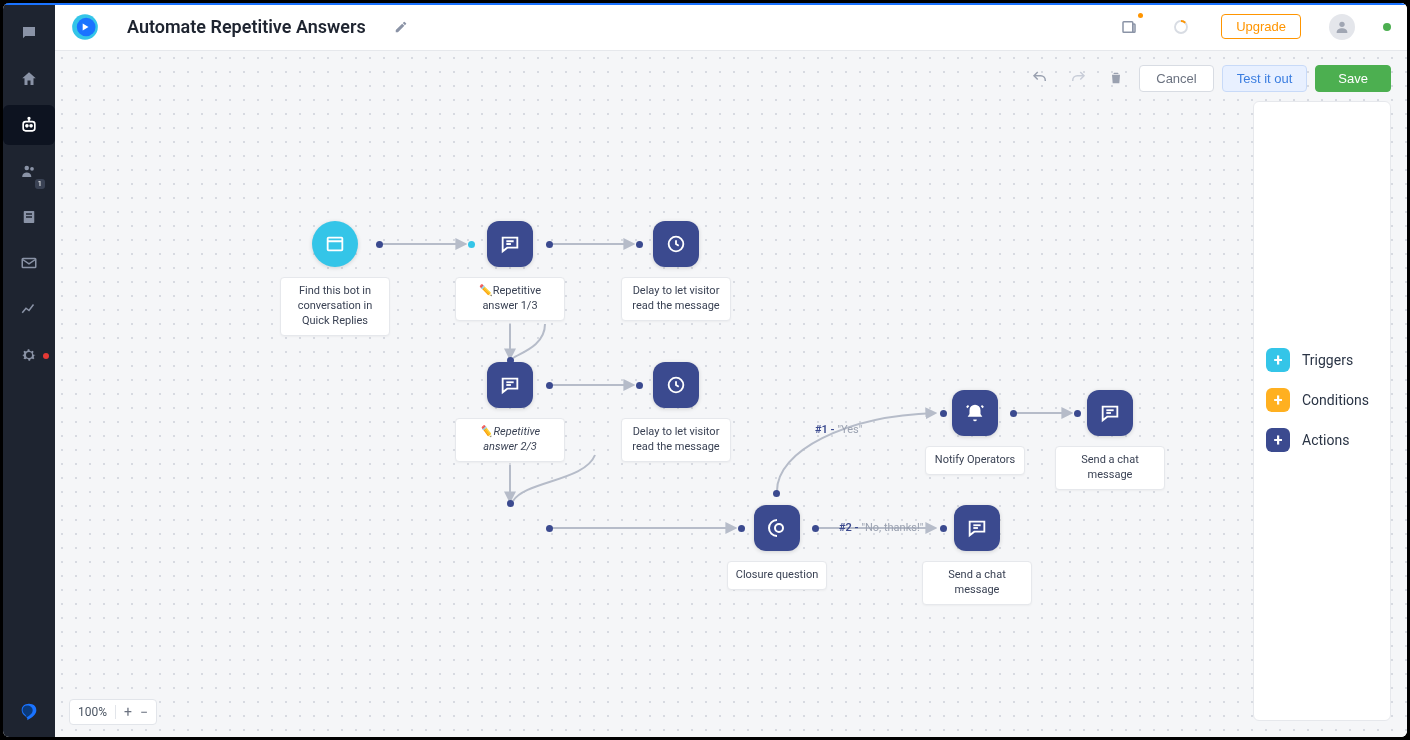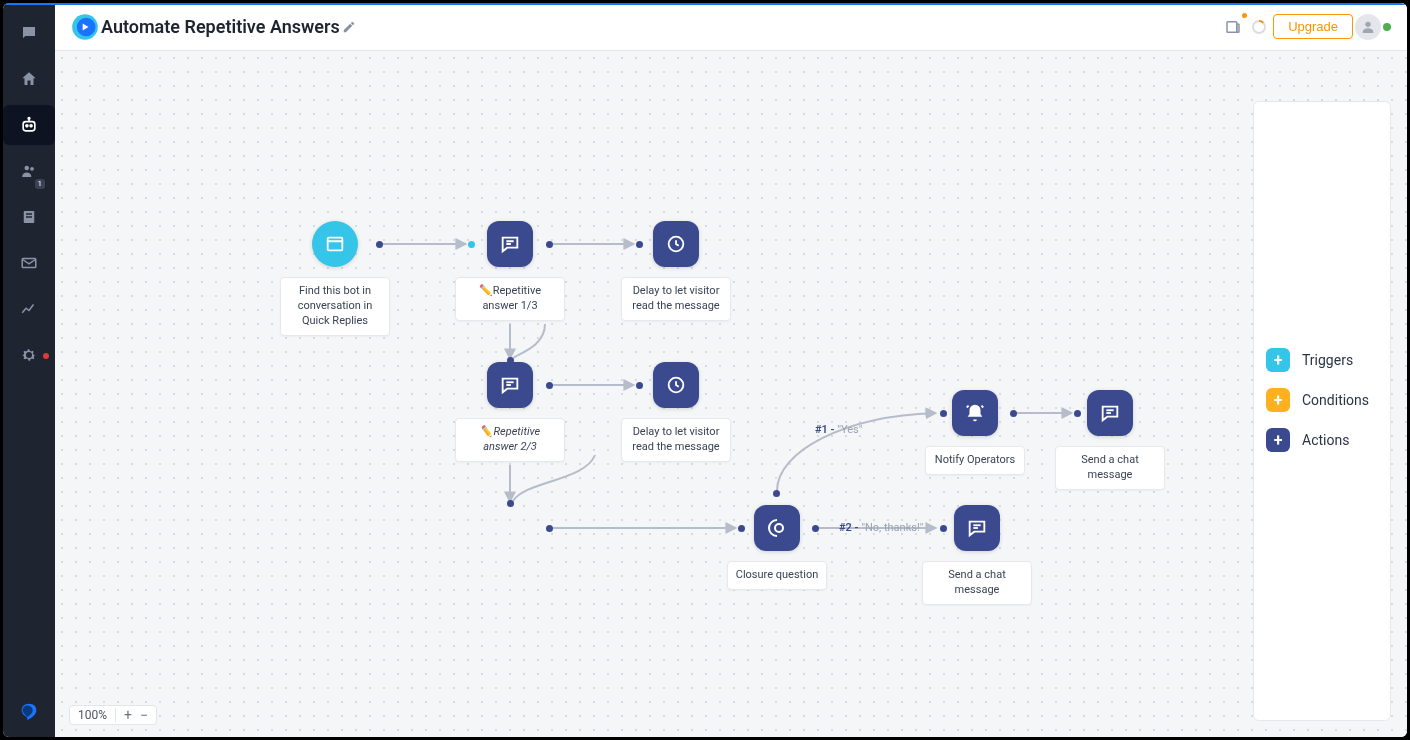--- a/index.html
+++ b/index.html
@@ -11,21 +11,21 @@
   .sidebar { position:absolute; left:0; top:0; width:52px; height:100%; background:#1e2430; display:flex; flex-direction:column; align-items:center; padding-top:16px; gap:18px; z-index:10;}
   .sidebar .sb-item { width:28px; height:28px; display:flex; align-items:center; justify-content:center; color:#8a93a6; position:relative; }
   .sidebar .sb-item.active { color:#fff; }
   .sidebar .sb-item.active::before { content:''; position:absolute; left:-12px; top:-6px; bottom:-6px; width:52px; background:#0d1320; border-radius:6px; z-index:-1;}
   .sidebar .badge { position:absolute; bottom:-4px; right:-2px; background:#3a4254; color:#fff; font-size:8px; border-radius:3px; padding:0 3px; line-height:10px;}
   .sidebar .red-dot { position:absolute; right:-6px; top:12px; width:6px; height:6px; background:#e53935; border-radius:50%;}
   .sidebar-bottom { position:absolute; bottom:14px; left:0; width:52px; display:flex; justify-content:center;}
   .sidebar-bottom svg { width:22px; height:22px; }
 
   
-  .header { position:absolute; left:52px; top:0; right:0; height:48px; background:#fff; border-bottom:1px solid #e6e8ec; display:flex; align-items:center; padding:0 16px; gap:2px; z-index:9;}
+  .header { position:absolute; left:52px; top:0; right:0; height:48px; background:#fff; border-bottom:1px solid #e6e8ec; display:flex; align-items:center; padding:0 16px; gap:28px; z-index:9;}
   .header .logo { width:28px; height:28px; display:flex; align-items:center; justify-content:center;}
   .header .title { font-size:18px; font-weight:600; color:#1e2430; }
   .header .edit-icon { color:#8a93a6; width:16px; height:16px; cursor:pointer;}
   .header .spacer { flex:1; }
   .header .ico-btn { width:24px; height:24px; color:#8a93a6; position:relative; cursor:pointer; display:flex; align-items:center; justify-content:center;}
   .header .ico-btn .dot { position:absolute; top:-2px; right:-2px; width:5px; height:5px; background:#ff9500; border-radius:50%;}
   .header .upgrade { border:1px solid #ff9500; color:#ff9500; background:#fff; padding:4px 14px; border-radius:4px; font-size:13px; cursor:pointer;}
   .header .avatar { width:26px; height:26px; border-radius:50%; background:#e4e6eb; display:flex; align-items:center; justify-content:center; color:#a0a6b3;}
   .header .online-dot { width:8px; height:8px; background:#4caf50; border-radius:50%;}
 
@@ -49,21 +49,21 @@
   
   .right-panel { position:absolute; top:50px; right:16px; width:138px; bottom:16px; background:#fff; border:1px solid #e6e8ec; border-radius:6px; padding:14px 12px; z-index:6;}
   .right-panel .legend { position:absolute; top:246px; left:12px; right:12px; display:flex; flex-direction:column; gap:16px;}
   .legend-row { display:flex; align-items:center; gap:12px; font-size:14px; color:#2a3445; cursor:pointer;}
   .legend-ic { width:24px; height:24px; border-radius:6px; display:flex; align-items:center; justify-content:center; color:#fff; font-size:16px; font-weight:700;}
   .legend-ic.cyan { background:#34c5e8; }
   .legend-ic.orange { background:#ffb020; }
   .legend-ic.navy { background:#3b4a8f; }
 
   
-  .zoom { position:absolute; bottom:12px; left:14px; background:#fff; border:1px solid #e2e5ea; border-radius:4px; height:20px; display:flex; align-items:center; padding:0 8px; gap:8px; font-size:12px; color:#4b5563; z-index:6;}
+  .zoom { position:absolute; bottom:12px; left:14px; background:#fff; border:1px solid #e2e5ea; border-radius:4px; height:26px; display:flex; align-items:center; padding:0 8px; gap:8px; font-size:12px; color:#4b5563; z-index:6;}
   .zoom .sep { width:1px; height:14px; background:#e2e5ea;}
   .zoom .zbtn { cursor:pointer; color:#6b7280; font-size:14px; line-height:1; user-select:none;}
 
   
   .node { position:absolute; display:flex; flex-direction:column; align-items:center; width:110px; z-index:5; cursor:move;}
   .node .chip { width:46px; height:46px; border-radius:12px; background:#3b4a8f; display:flex; align-items:center; justify-content:center; color:#fff; box-shadow:0 1px 4px rgba(0,0,0,0.15);}
   .node.start .chip { background:#34c5e8; border-radius:50%; }
   .node .card { margin-top:10px; background:#fff; border:1px solid #e6e8ec; border-radius:4px; padding:6px 8px; font-size:11px; line-height:1.35; text-align:center; color:#3a4254; min-width:100px; box-shadow:0 1px 2px rgba(0,0,0,0.04);}
 
   .port { width:7px; height:7px; border-radius:50%; background:#3b4a8f; position:absolute; z-index:6;}
@@ -174,20 +174,42 @@
           <circle cx="12" cy="8" r="4"></circle>
           <path d="M4 20c0-4 4-6 8-6s8 2 8 6v1H4v-1z"></path>
         </svg>
   </div>
   <div class="online-dot"></div>
 </div>
 
 <div class="canvas-wrap">
   <div class="canvas">
 
+    <div class="toolbar">
+      <div class="tb-icon">
+        <svg width="18" height="18" viewBox="0 0 24 24" fill="none" stroke="currentColor" stroke-width="2">
+              <path d="M9 14l-5-5 5-5"></path>
+              <path d="M4 9h9a6 6 0 016 6v1"></path>
+            </svg>
+      </div>
+      <div class="tb-icon disabled">
+        <svg width="18" height="18" viewBox="0 0 24 24" fill="none" stroke="currentColor" stroke-width="2">
+              <path d="M15 14l5-5-5-5"></path>
+              <path d="M20 9h-9a6 6 0 00-6 6v1"></path>
+            </svg>
+      </div>
+      <div class="tb-icon">
+        <svg width="16" height="16" viewBox="0 0 24 24" fill="currentColor">
+              <path d="M6 7h12l-1 13H7L6 7zm3-3h6l1 2H8l1-2z"></path>
+            </svg>
+      </div>
+      <button class="cancel">Cancel</button>
+      <button class="test">Test it out</button>
+      <button class="save">Save</button>
+    </div>
 
     <div class="right-panel">
       <div class="legend">
         <div class="legend-row">
           <div class="legend-ic cyan">+</div>
           <span>Triggers</span>
         </div>
         <div class="legend-row">
           <div class="legend-ic orange">+</div>
           <span>Conditions</span>

